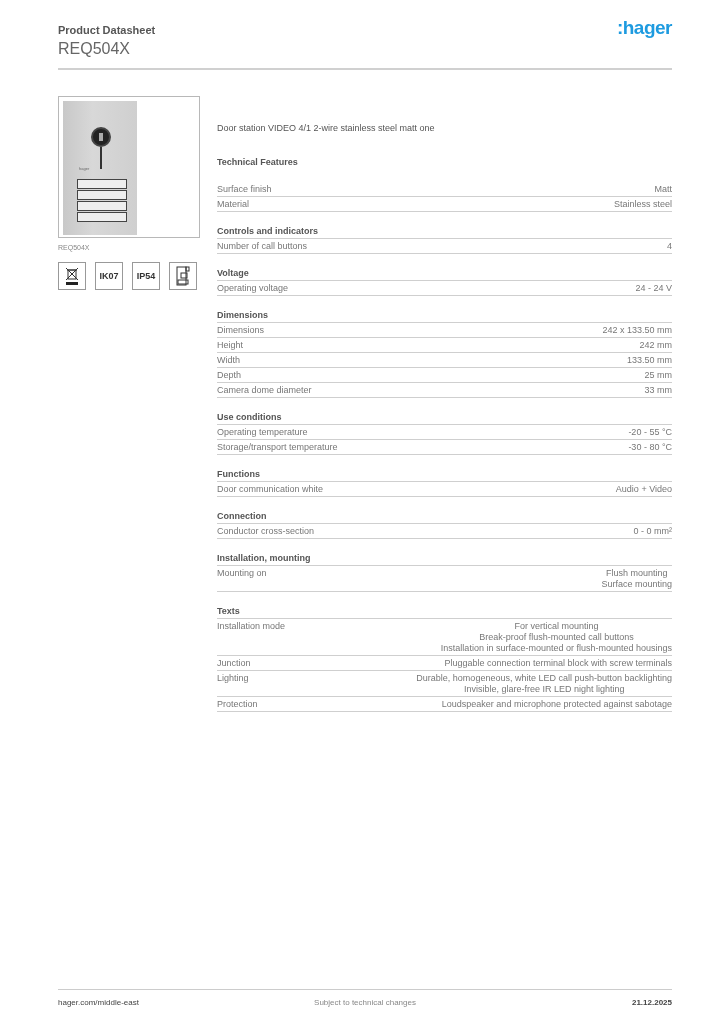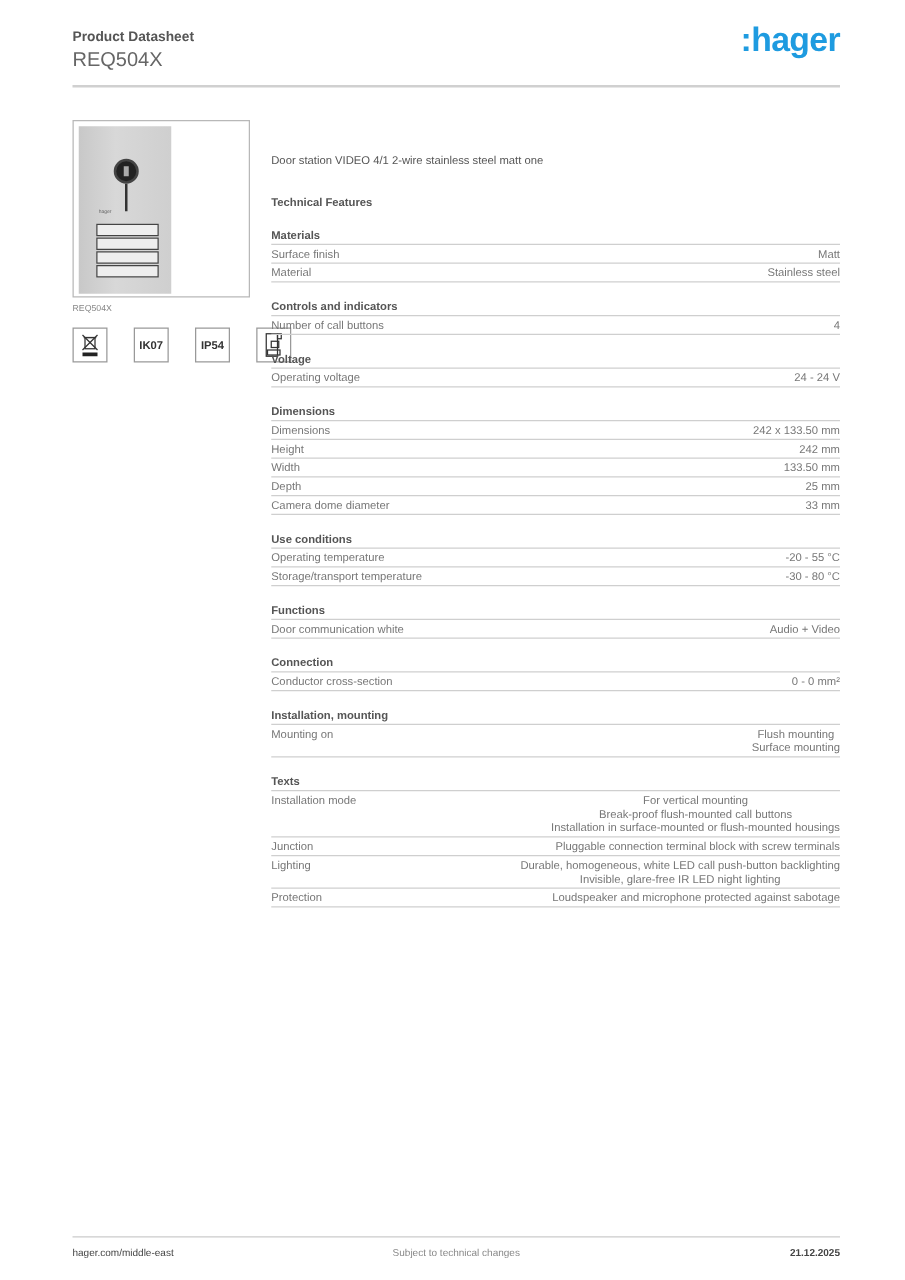--- a/index.html
+++ b/index.html
@@ -1,38 +1,38 @@
 <!DOCTYPE html>
 <html><head>
 <meta charset="utf-8">
 <style>
   html, body { margin: 0; padding: 0; background: #ffffff; }
   body { width: 724px; height: 1024px; position: relative; overflow: hidden;
          font-family: "Liberation Sans", sans-serif; color: #555; }
   .header { position: absolute; left: 58px; top: 20px; width: 614px; }
   .doc-title { font-size: 11px; font-weight: bold; color: #555; line-height: 20px; }
   .doc-subtitle { font-size: 16px; color: #666; line-height: 18px; }
-  .logo { position: absolute; right: 0; top: -3px; font-size: 27px; font-weight: bold;
+  .logo { position: absolute; right: 0; top: -3px; font-size: 19px; font-weight: bold;
           color: #1e9be0; letter-spacing: -0.5px; }
   .header-rule { position: absolute; left: 58px; top: 68px; width: 614px; height: 2px; background: #d0d0d0; }
 
   .product-img { position: absolute; left: 58px; top: 96px; width: 142px; height: 142px;
                  border: 1px solid #b8b8b8; box-sizing: border-box; background: #fff; }
   .plate { position: absolute; left: 4px; top: 4px; width: 74px; height: 134px;
            background: linear-gradient(90deg, #c8c8c8, #d8d8d8 40%, #cfcfcf); }
   .camera { position: absolute; left: 28px; top: 26px; width: 20px; height: 20px; border-radius: 50%;
             background: #222; border: 2px solid #444; box-sizing: border-box; }
   .camera::after { content: ""; position: absolute; left: 6px; top: 4px; width: 4px; height: 8px; background: #aaa; }
   .cam-stem { position: absolute; left: 37px; top: 46px; width: 2px; height: 22px; background: #333; }
   .plate-brand { position: absolute; left: 16px; top: 65px; font-size: 4px; color: #666; }
   .btns { position: absolute; left: 14px; top: 78px; width: 50px; }
   .btn { height: 10px; border: 1.5px solid #444; background: #eee; margin-bottom: 1px; box-sizing: border-box; }
   .img-caption { position: absolute; left: 58px; top: 244px; font-size: 7px; color: #888; }
 
-  .badges { position: absolute; left: 58px; top: 262px; display: flex; gap: 21px; }
+  .badges { position: absolute; left: 58px; top: 262px; display: flex; gap: 9px; }
   .badge { width: 28px; height: 28px; border: 1px solid #999; box-sizing: border-box;
            display: flex; align-items: center; justify-content: center;
            font-size: 9px; font-weight: bold; color: #333; background: #fff; }
 
   .content { position: absolute; left: 217px; top: 95px; width: 455px; }
   .desc { font-size: 9px; font-weight: normal; color: #555; height: 12px; margin-top: 28px; }
   .tf { font-size: 9px; font-weight: bold; color: #555; margin-top: 22px; height: 12px; }
   .section { margin-top: 13px; }
   .section:first-of-type { margin-top: 13px; }
   .sec-title { font-size: 9px; font-weight: bold; color: #555; line-height: 12px;
@@ -93,21 +93,20 @@
       <rect x="3" y="15" width="10" height="4" fill="none" stroke="#333" stroke-width="1"></rect>
     </svg>
   </div>
 </div>
 
 <div class="content">
   <div class="desc">Door station VIDEO 4/1 2-wire stainless steel matt one</div>
   <div class="tf">Technical Features</div>
   <div id="sections">
       <div class="section">
-        <div class="sec-title">Materials</div>
         <div class="row">
           <span class="l">Surface finish</span>
           <span class="v">
             <div>Matt</div>
           </span>
         </div>
         <div class="row">
           <span class="l">Material</span>
           <span class="v">
             <div>Stainless steel</div>

